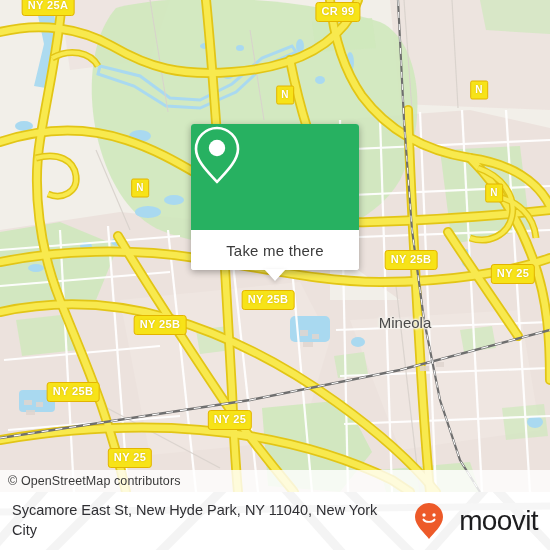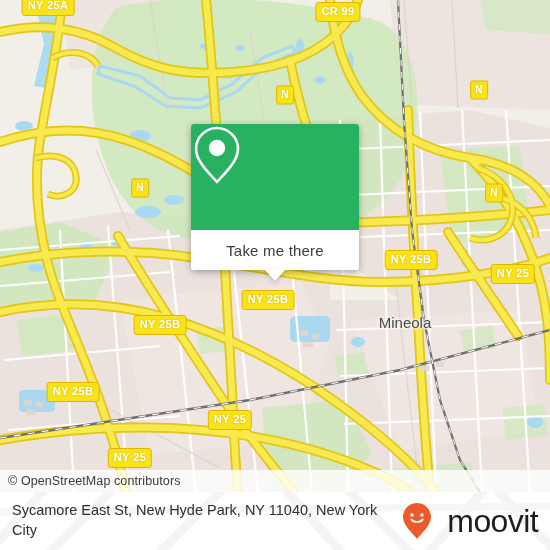--- a/index.html
+++ b/index.html
@@ -124,21 +124,21 @@
   }
   #footer-address{
     font-size:14.5px;
     color:#2f2f33;
     line-height:1.35;
     max-width:392px;
     letter-spacing:0;
   }
   #moovit-logo{display:flex;align-items:center;gap:1px;}
   #moovit-word{
-    font-size:32px;
+    font-size:28px;
     color:#1d1d1f;
     letter-spacing:-.6px;
     font-weight:normal;
     line-height:1;
     margin-left:14px;
   }
 </style>
 </head>
 <body>
 

